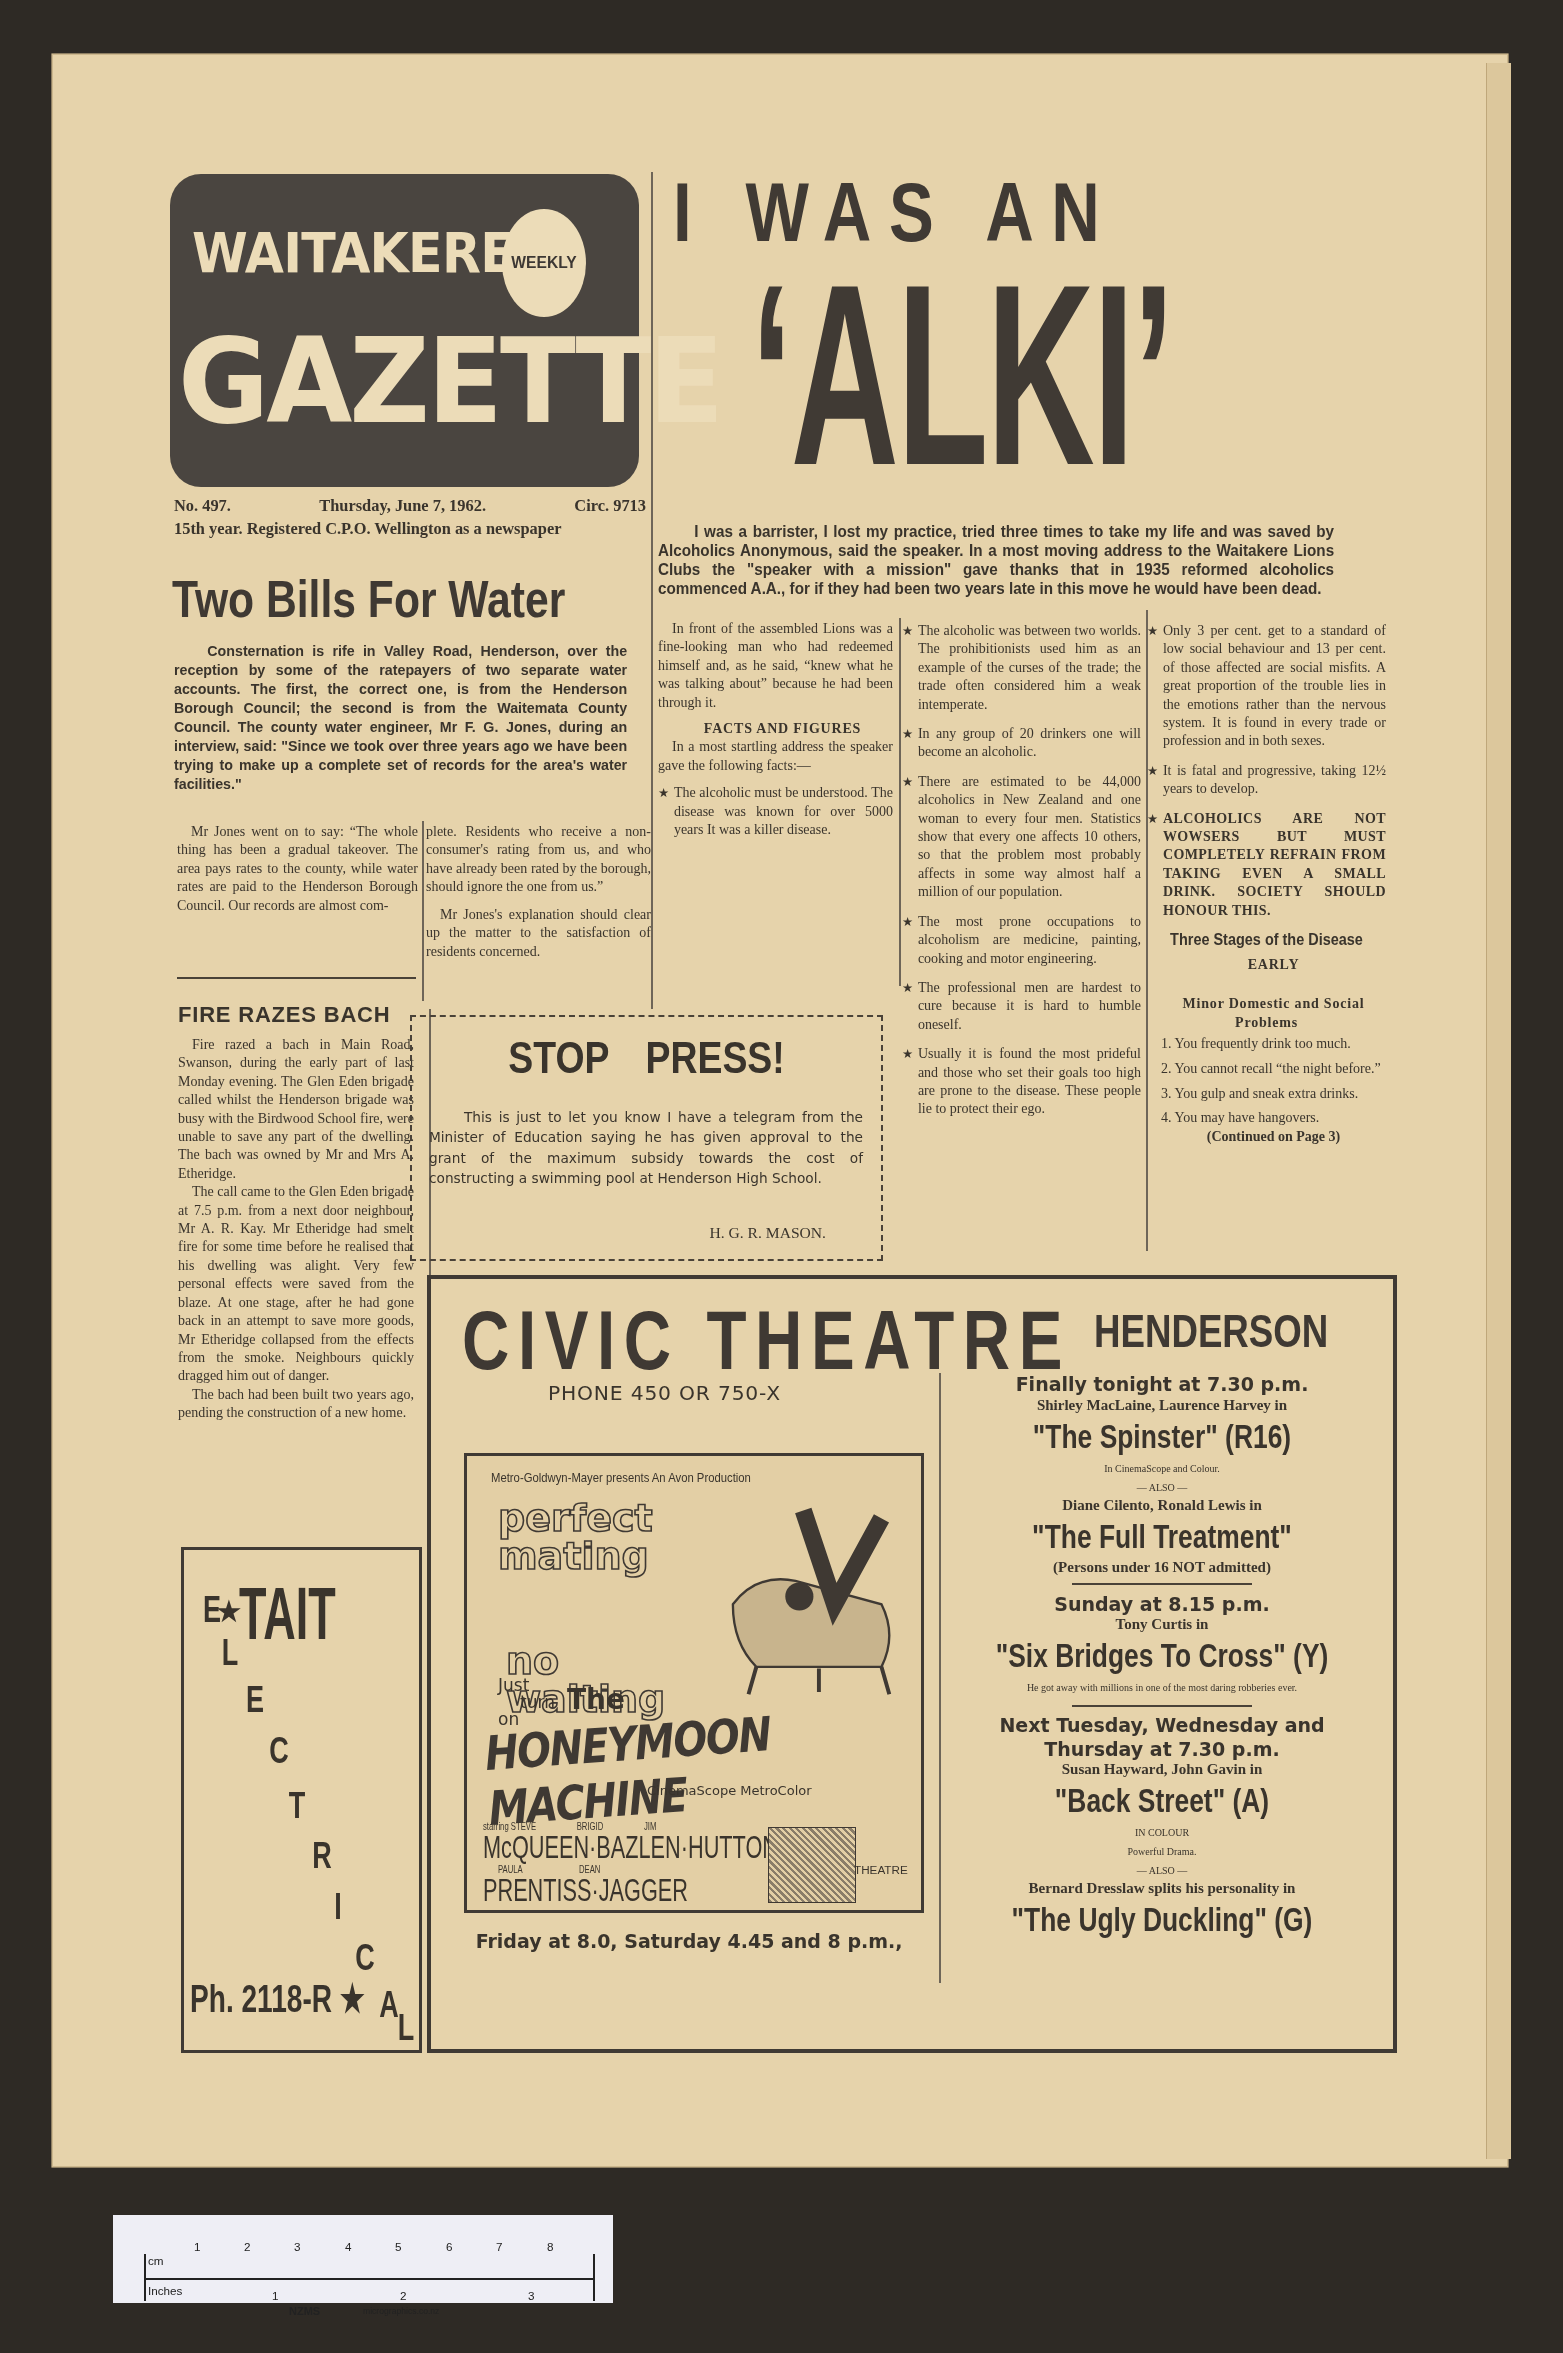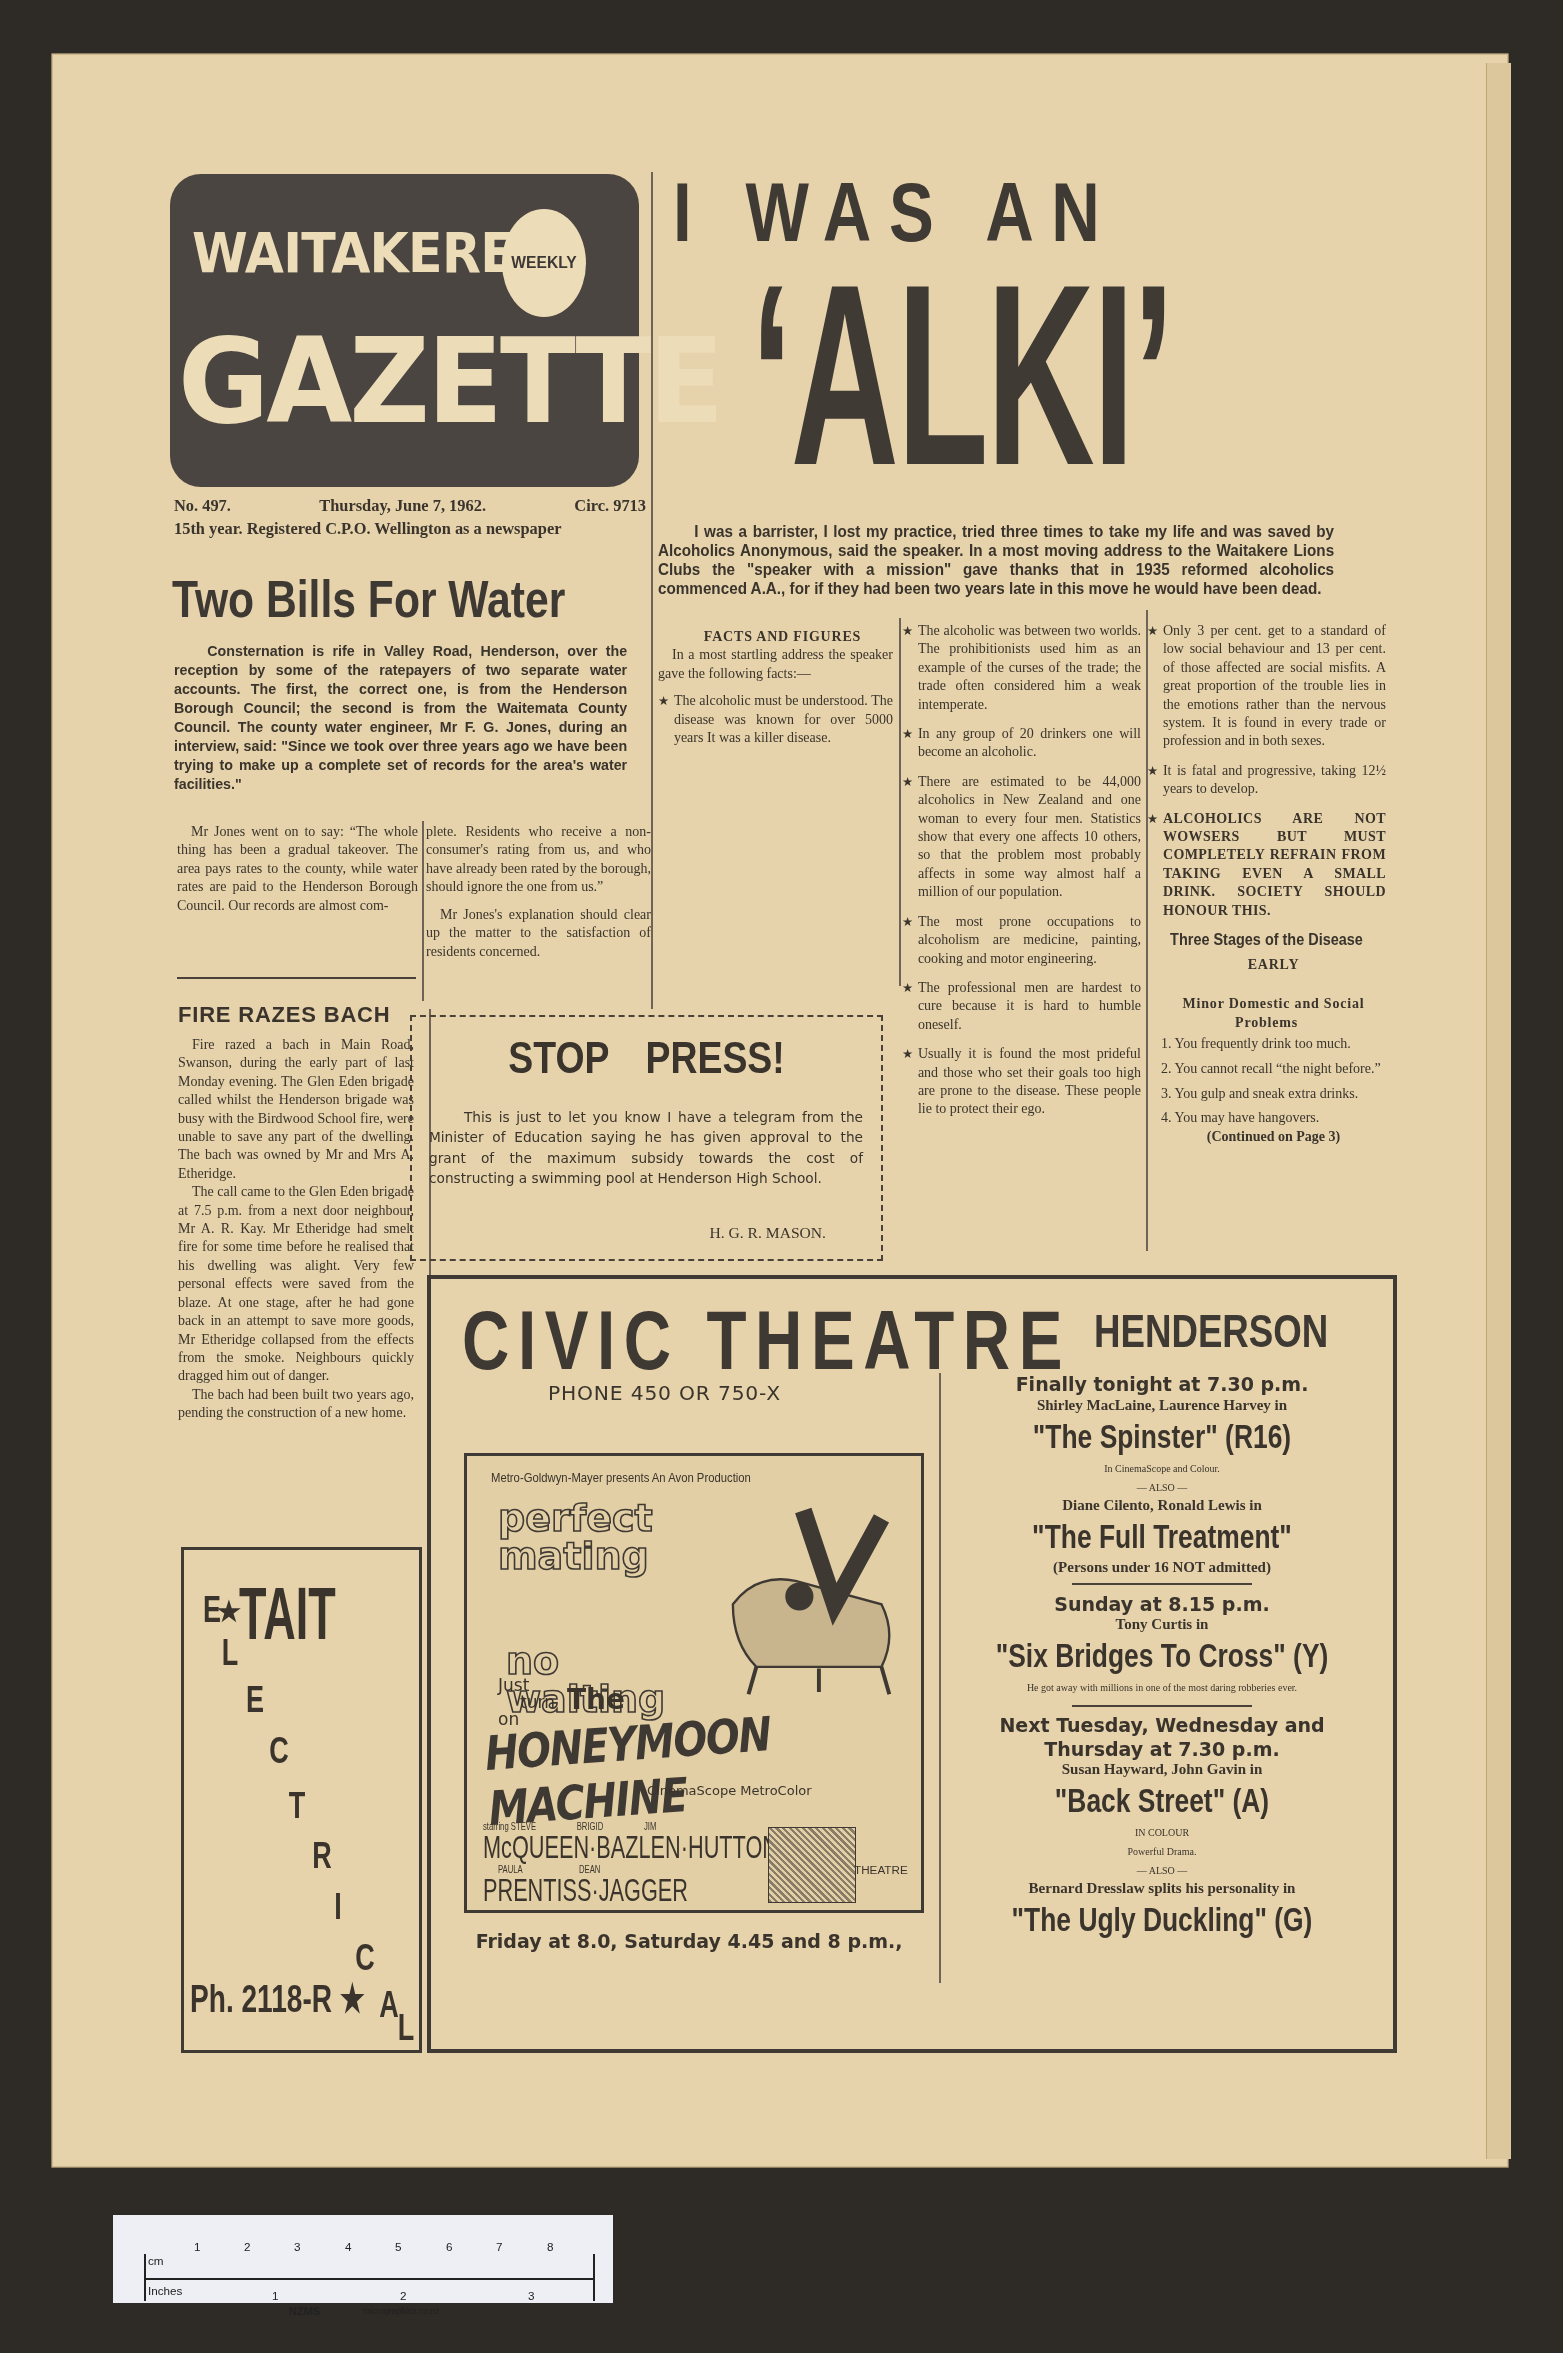--- a/index.html
+++ b/index.html
@@ -96,20 +96,21 @@
 <div class="abs vrule" style="left:1146px;top:610px;height:641px;"></div>
 <div class="abs vrule" style="left:422px;top:821px;height:180px;"></div>
 
 <div class="abs hl-iwas">I WAS AN</div>
 <div class="abs hl-alki">‘ALKI’</div>
 <div class="abs standfirst">
     <p>I was a barrister, I lost my practice, tried three times to take my life and was saved by Alcoholics Anonymous, said the speaker.  In a most moving address to the Waitakere Lions Clubs the "speaker with a mission" gave thanks that in 1935 reformed alcoholics commenced A.A., for if they had been two years late in this move he would have been dead.</p>
   </div>
 
 <div class="abs col" style="left:658px;top:620px;width:235px;">
+  <p>In front of the assembled Lions was a fine-looking man who had redeemed himself and, as he said, “knew what he was talking about” because he had been through it.</p>
   <p class="subhead" style="margin-top:7.8px;">FACTS AND FIGURES</p>
   <p>In a most startling address the speaker gave the following facts:—</p>
   <div class="bullet" style="margin-top:9.4px;">
       <span class="star">★</span>
       <span class="txt">The alcoholic must be understood. The disease was known for over 5000 years It was a killer disease.</span>
     </div>
 </div>
 
 <div class="abs col" style="left:902px;top:622px;width:239px;">
   <div class="bullet">

